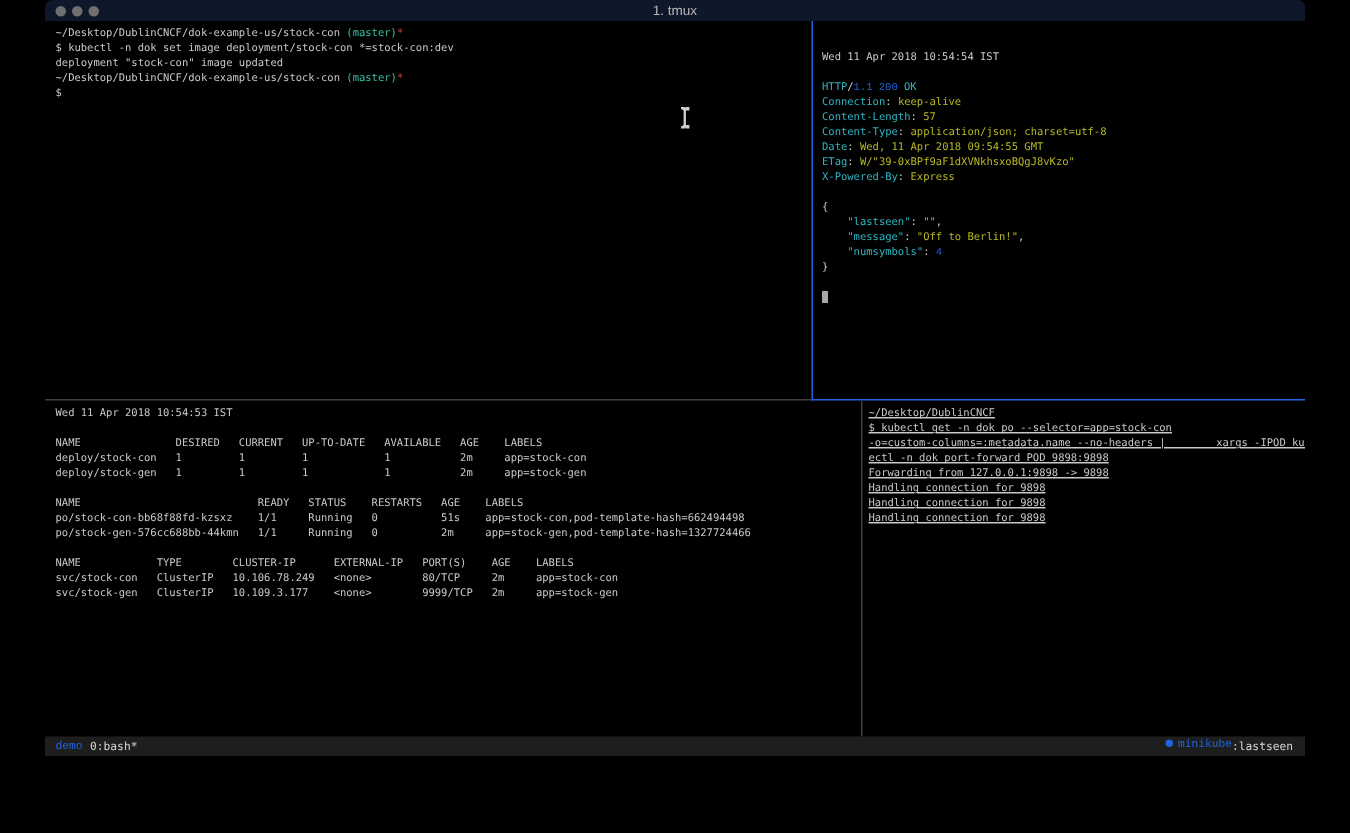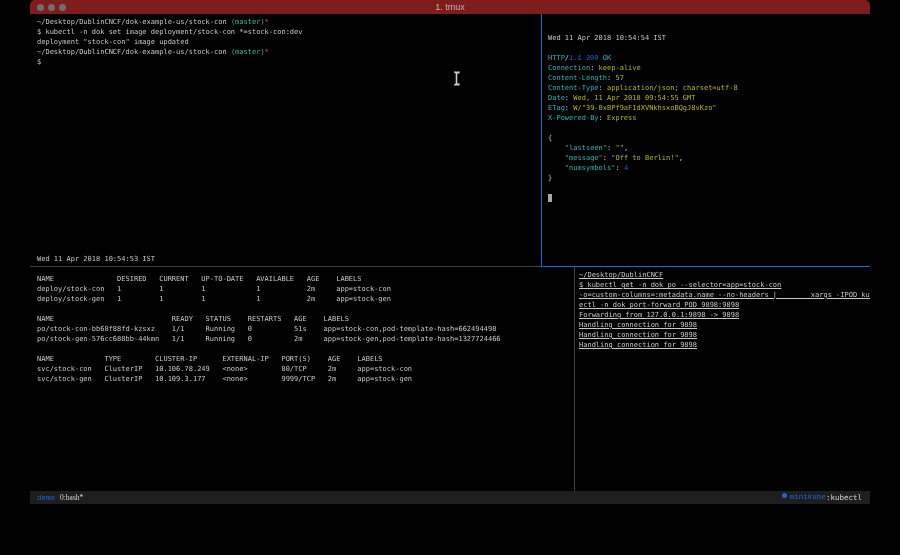--- a/index.html
+++ b/index.html
@@ -7,52 +7,52 @@
     position: relative; width: 900px; height: 555px;
     background: #000; overflow: hidden;
     font-family: "DejaVu Sans Mono", monospace;
   }
   .window {
     position: absolute; left: 30px; top: 0; width: 840px; height: 504px;
     background: #000; border-radius: 5px 5px 0 0; overflow: hidden;
   }
   .titlebar {
     position: absolute; left: 0; top: 0; width: 840px; height: 14px;
-    background: #7f1d1d; display: flex; align-items: center;
+    background: #0f172a; display: flex; align-items: center;
   }
   .traffic-lights { position: absolute; left: 7px; top: 0; height: 14px; display: flex; align-items: center; gap: 4px; }
   .tl { width: 7px; height: 7px; border-radius: 50%; background: #6f6f6f; display: inline-block; }
   .title {
     position: absolute; left: 0; width: 100%; text-align: center;
     color: #b9b9b9; font-size: 9px; line-height: 14px;
     font-family: "Liberation Sans", sans-serif;
   }
   .term { position: absolute; left: 0; top: 14px; width: 840px; height: 490px; background: #000; }
   .pane {
     position: absolute; margin: 0; overflow: hidden;
     font-size: 7px; line-height: 10px; color: #c9c9c9;
     white-space: pre;
   }
   .trow { height: 10px; }
   .pane-tl { left: 0; top: 0; width: 511px; height: 252px; padding: 3px 0 0 7px; }
   .pane-tr { left: 512px; top: 0; width: 328px; height: 252px; padding: 19px 0 0 6px; }
-  .pane-bl { left: 0; top: 237px; width: 544px; height: 224px; padding: 3px 0 0 7px; }
+  .pane-bl { left: 0; top: 253px; width: 544px; height: 224px; padding: 3px 0 0 7px; }
   .pane-br { left: 545px; top: 253px; width: 295px; height: 224px; padding: 3px 0 0 4px; text-decoration: underline; }
   .div-v-top    { position: absolute; left: 511px; top: 0;     width: 1px; height: 253px; background: #2065e0; }
   .div-h-left   { position: absolute; left: 0;     top: 252px; width: 511px; height: 1px; background: #3f3f3f; }
   .div-h-right  { position: absolute; left: 511px; top: 252px; width: 329px; height: 1px; background: #2065e0; }
   .div-v-bottom { position: absolute; left: 544px; top: 253px; width: 1px; height: 224px; background: #3f3f3f; }
   .statusbar {
     position: absolute; left: 0; top: 477px; width: 840px; height: 13px;
     background: #1e1e1e; display: flex; align-items: center; justify-content: space-between;
     font-size: 7.5px; color: #d6d6d6; padding: 0; box-sizing: border-box; gap: 16px;
   }
   .sb-left { padding-left: 7px; display: flex; align-items: center; }
   .sb-right { padding-right: 8px; display: flex; align-items: flex-start; }
-  .sb-win { color: #d6d6d6; margin-left: 5px; font-family: Liberation Serif, serif; }
+  .sb-win { color: #d6d6d6; margin-left: 5px; }
   .kube-dot { width: 5px; height: 5px; border-radius: 50%; background: #2163dc; display: inline-block; margin-right: 3px; }
   .c-fg { color: #c9c9c9; }
   .c-cyan { color: #30b3c0; }
   .c-teal { color: #3bbfa4; }
   .c-red { color: #cf4b40; }
   .c-yellow { color: #b7b726; }
   .c-blue { color: #2163dc; font-family: Liberation Mono, monospace; }
   .c-cursor { background: #a8a8a8; color: #a8a8a8; }
   .mouse-ibeam { position: absolute; left: 452px; top: 71px; }
 </style>
@@ -84,21 +84,21 @@
       <pre class="pane pane-br"><div class="trow">~/Desktop/DublinCNCF</div><div class="trow">$ kubectl get -n dok po --selector=app=stock-con</div><div class="trow">-o=custom-columns=:metadata.name --no-headers |        xargs -IPOD kub</div><div class="trow">ectl -n dok port-forward POD 9898:9898</div><div class="trow">Forwarding from 127.0.0.1:9898 -&gt; 9898</div><div class="trow">Handling connection for 9898</div><div class="trow">Handling connection for 9898</div><div class="trow">Handling connection for 9898</div></pre>
 
       <div class="statusbar">
         <div class="sb-left">
           <span class="c-blue">demo</span>
           <span class="sb-win">0:bash*</span>
         </div>
         <div class="sb-right">
           <span class="kube-dot"></span>
           <span class="c-blue">minikube</span>
-          <span>:kubectl</span>
+          <span>:lastseen</span>
         </div>
       </div>
     </div>
   </div>
 
   <svg class="mouse-ibeam" width="9" height="15" viewBox="0 0 9 15">
     <path d="M2 1 h2 v1 h0.5 v11 h-0.5 v1 h-2 M5 1 h2 v1 h-2 M5 13 h2 v1 h-2" fill="none" stroke="#cfcfcf" stroke-width="1.2"></path>
     <line x1="4.5" y1="2" x2="4.5" y2="13" stroke="#cfcfcf" stroke-width="1.4"></line>
     <line x1="2.5" y1="1.5" x2="6.5" y2="1.5" stroke="#cfcfcf" stroke-width="1.2"></line>
     <line x1="2.5" y1="13.5" x2="6.5" y2="13.5" stroke="#cfcfcf" stroke-width="1.2"></line>

